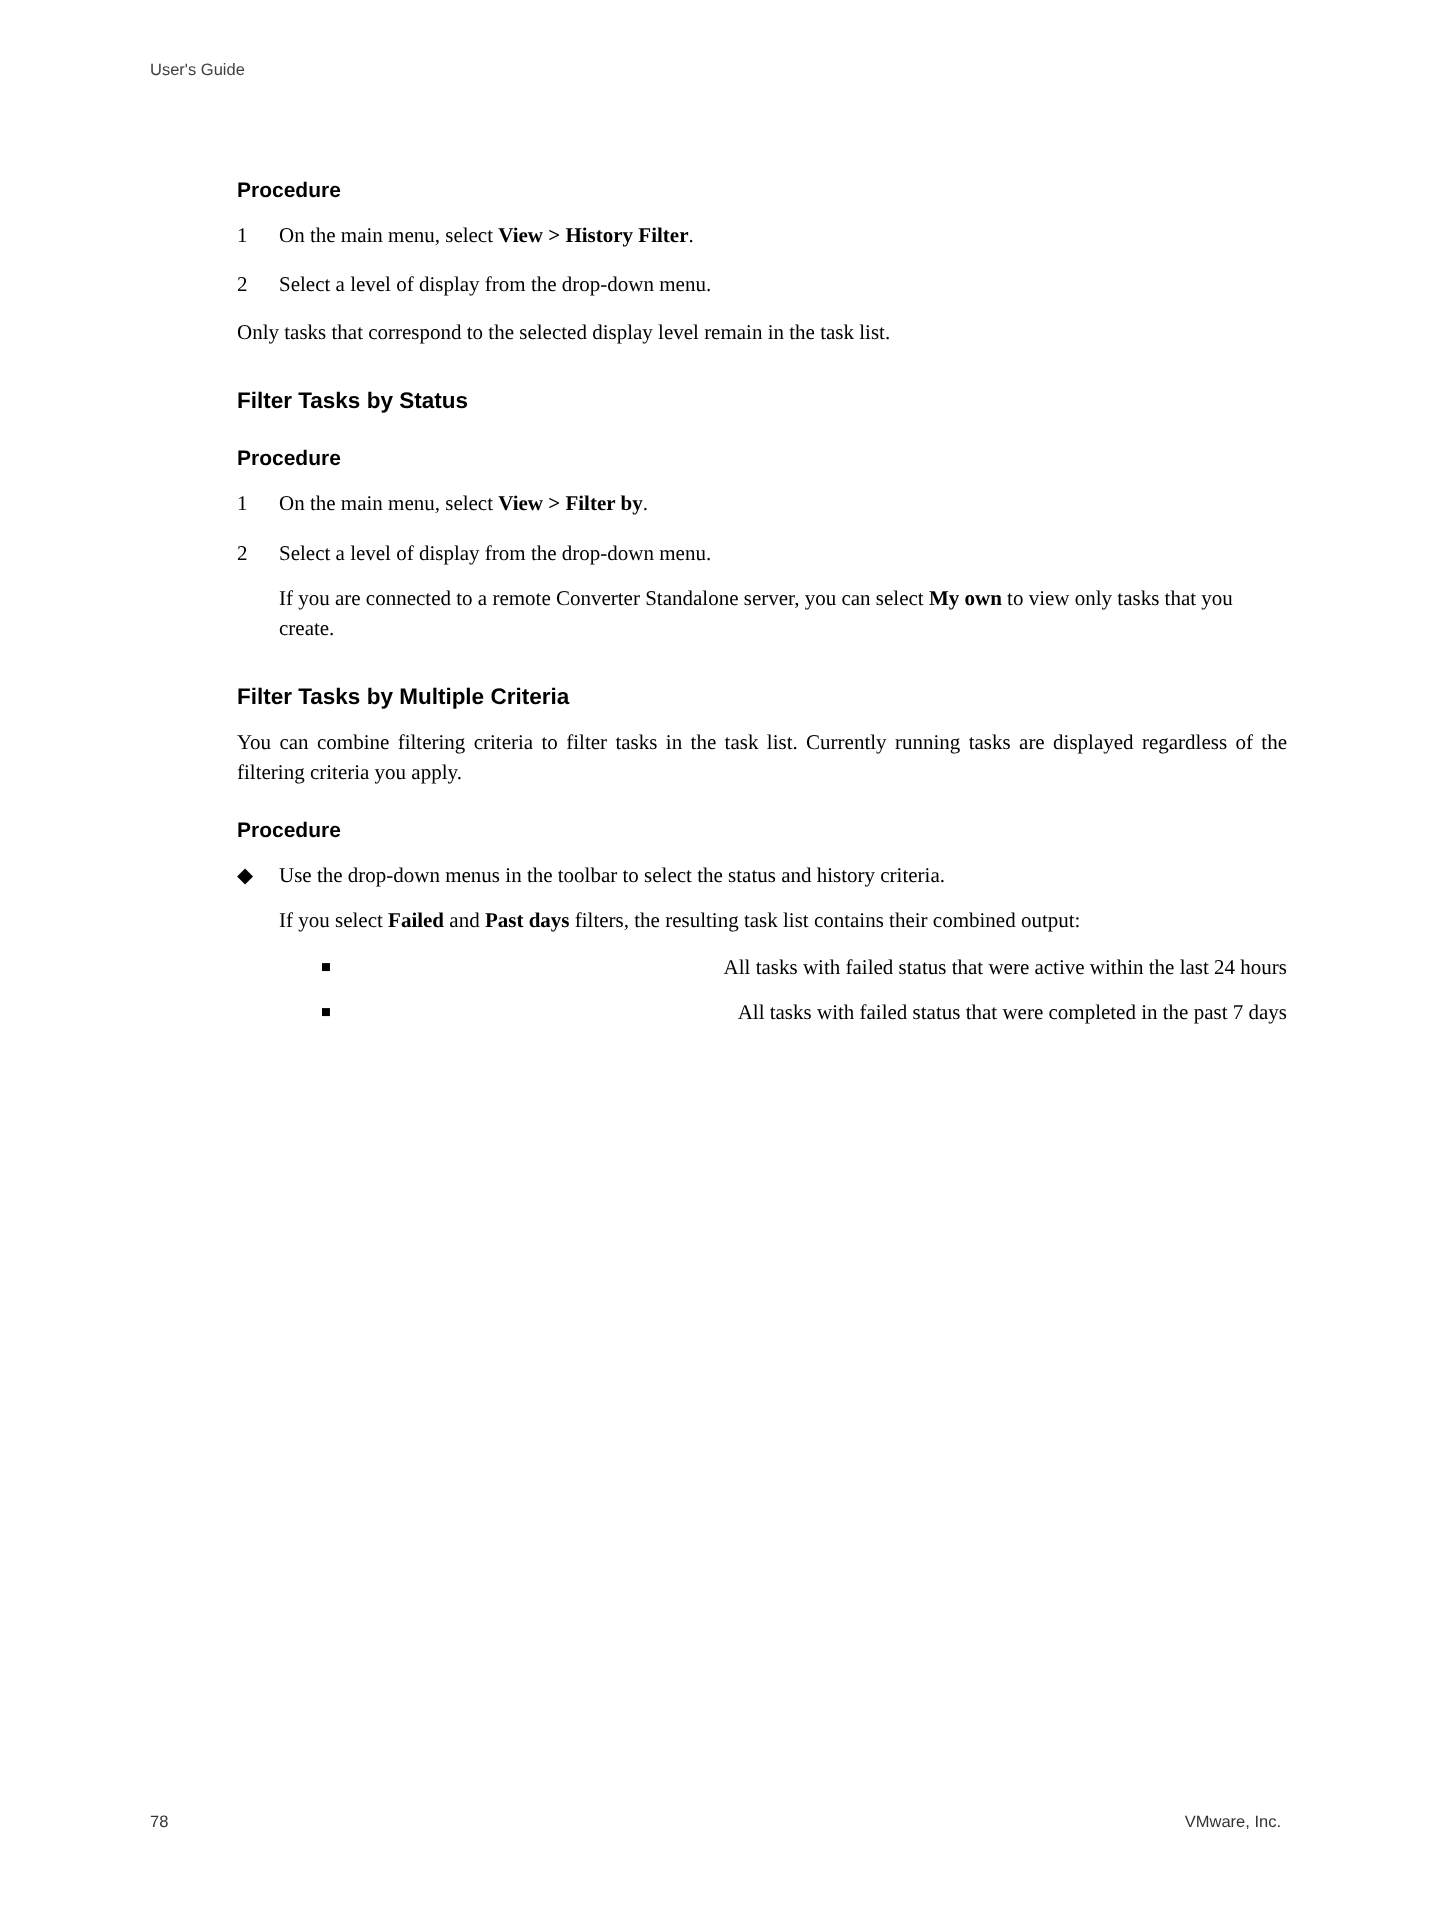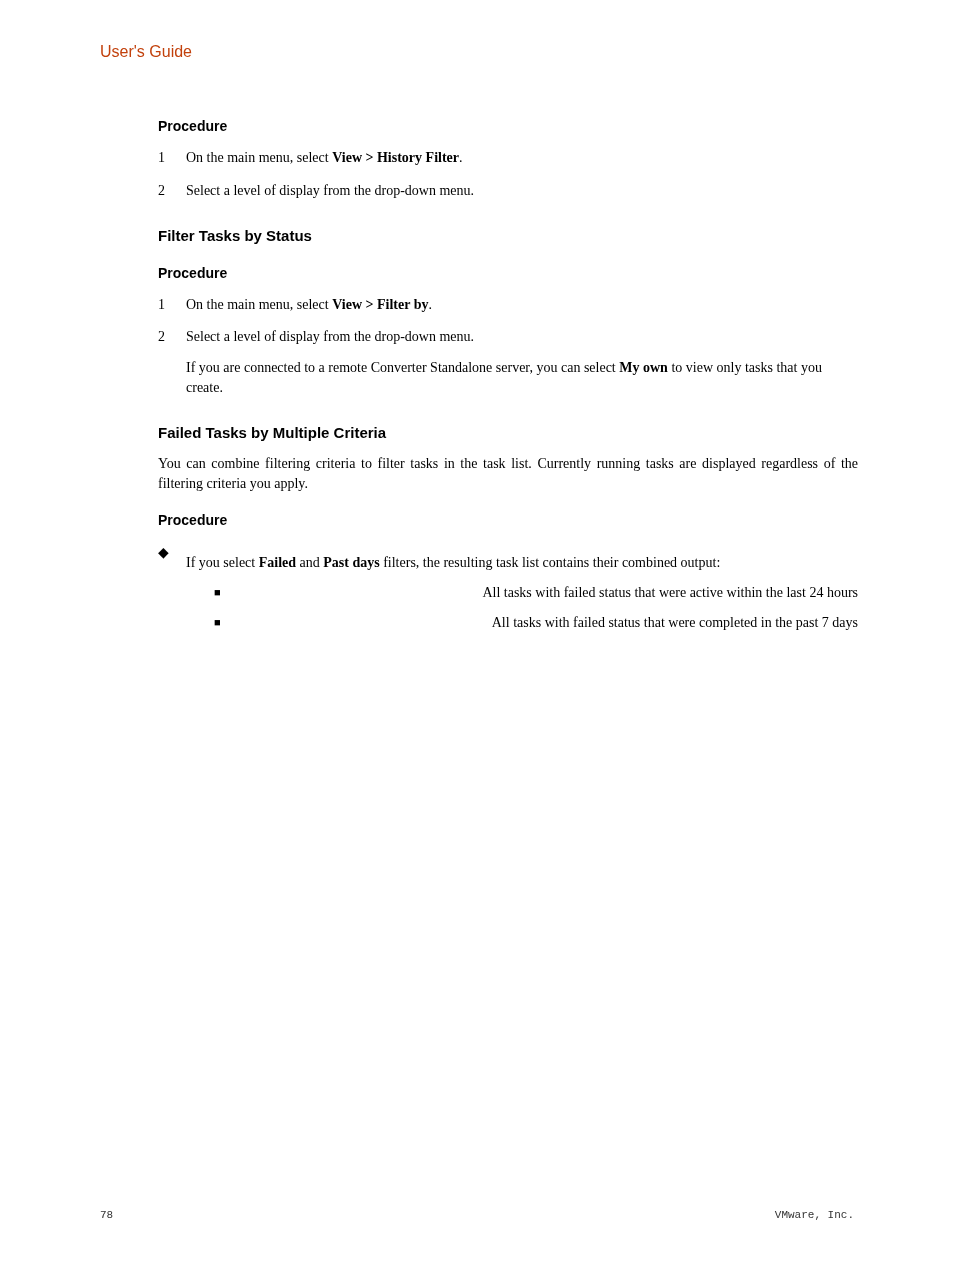--- a/index.html
+++ b/index.html
@@ -11,22 +11,22 @@
     font-size: 14px;
     color: #000;
     position: relative;
     line-height: 1.45;
   }
   .header {
     position: absolute;
     top: 40px;
     left: 100px;
     font-family: Arial, Helvetica, sans-serif;
-    font-size: 16px;
-    color: #c2410c;
+    font-size: 11px;
+    color: #404040;
   }
   .content {
     position: absolute;
     top: 100px;
     left: 158px;
     width: 700px;
   }
   .procedure-label {
     font-family: Arial, Helvetica, sans-serif;
     font-weight: bold;
@@ -90,21 +90,21 @@
   }
   .square-list li .txt { flex: 1; text-align: right; }
   .bold { font-weight: bold; }
   .footer {
     position: absolute;
     bottom: 48px;
     left: 100px;
     right: 100px;
     display: flex;
     justify-content: space-between;
-    font-family: Liberation Mono, monospace;
+    font-family: Liberation Sans, sans-serif;
     font-size: 11px;
     color: #333;
   }
 </style>
 </head>
 <body>
 
 <div class="header">User's Guide</div>
 
 <div class="content">
@@ -115,20 +115,21 @@
       <span class="num">1</span>
       <span class="body">
         <span>On the main menu, select </span><span class="bold">View &gt; History Filter</span><span>.</span>
       </span>
     </li>
     <li>
       <span class="num">2</span>
       <span class="body">Select a level of display from the drop-down menu.</span>
     </li>
   </ol>
+  <p class="para">Only tasks that correspond to the selected display level remain in the task list.</p>
 
   <div class="section-heading">Filter Tasks by Status</div>
   <div class="procedure-label">Procedure</div>
   <ol class="steps">
     <li>
       <span class="num">1</span>
       <span class="body">
         <span>On the main menu, select </span><span class="bold">View &gt; Filter by</span><span>.</span>
       </span>
     </li>
@@ -136,27 +137,28 @@
       <span class="num">2</span>
       <span class="body">
         <span>Select a level of display from the drop-down menu.</span>
         <div class="step-sub">
           <span>If you are connected to a remote Converter Standalone server, you can select </span><span class="bold">My own</span><span> to view only tasks that you create.</span>
         </div>
       </span>
     </li>
   </ol>
 
-  <div class="section-heading">Failed Tasks by Multiple Criteria</div>
+  <div class="section-heading">Filter Tasks by Multiple Criteria</div>
   <p class="para">You can combine filtering criteria to filter tasks in the task list. Currently running tasks are displayed regardless of the filtering criteria you apply.</p>
   <div class="procedure-label">Procedure</div>
 
   <div class="diamond-item">
     <span class="bullet">◆</span>
     <div class="body">
+      <div>Use the drop-down menus in the toolbar to select the status and history criteria.</div>
       <div class="step-sub">
         <span>If you select </span><span class="bold">Failed</span><span> and </span><span class="bold">Past days</span><span> filters, the resulting task list contains their combined output:</span>
       </div>
       <ul class="square-list">
         <li>
           <span class="sq">■</span>
           <span class="txt">All tasks with failed status that were active within the last 24 hours</span>
         </li>
         <li>
           <span class="sq">■</span>

